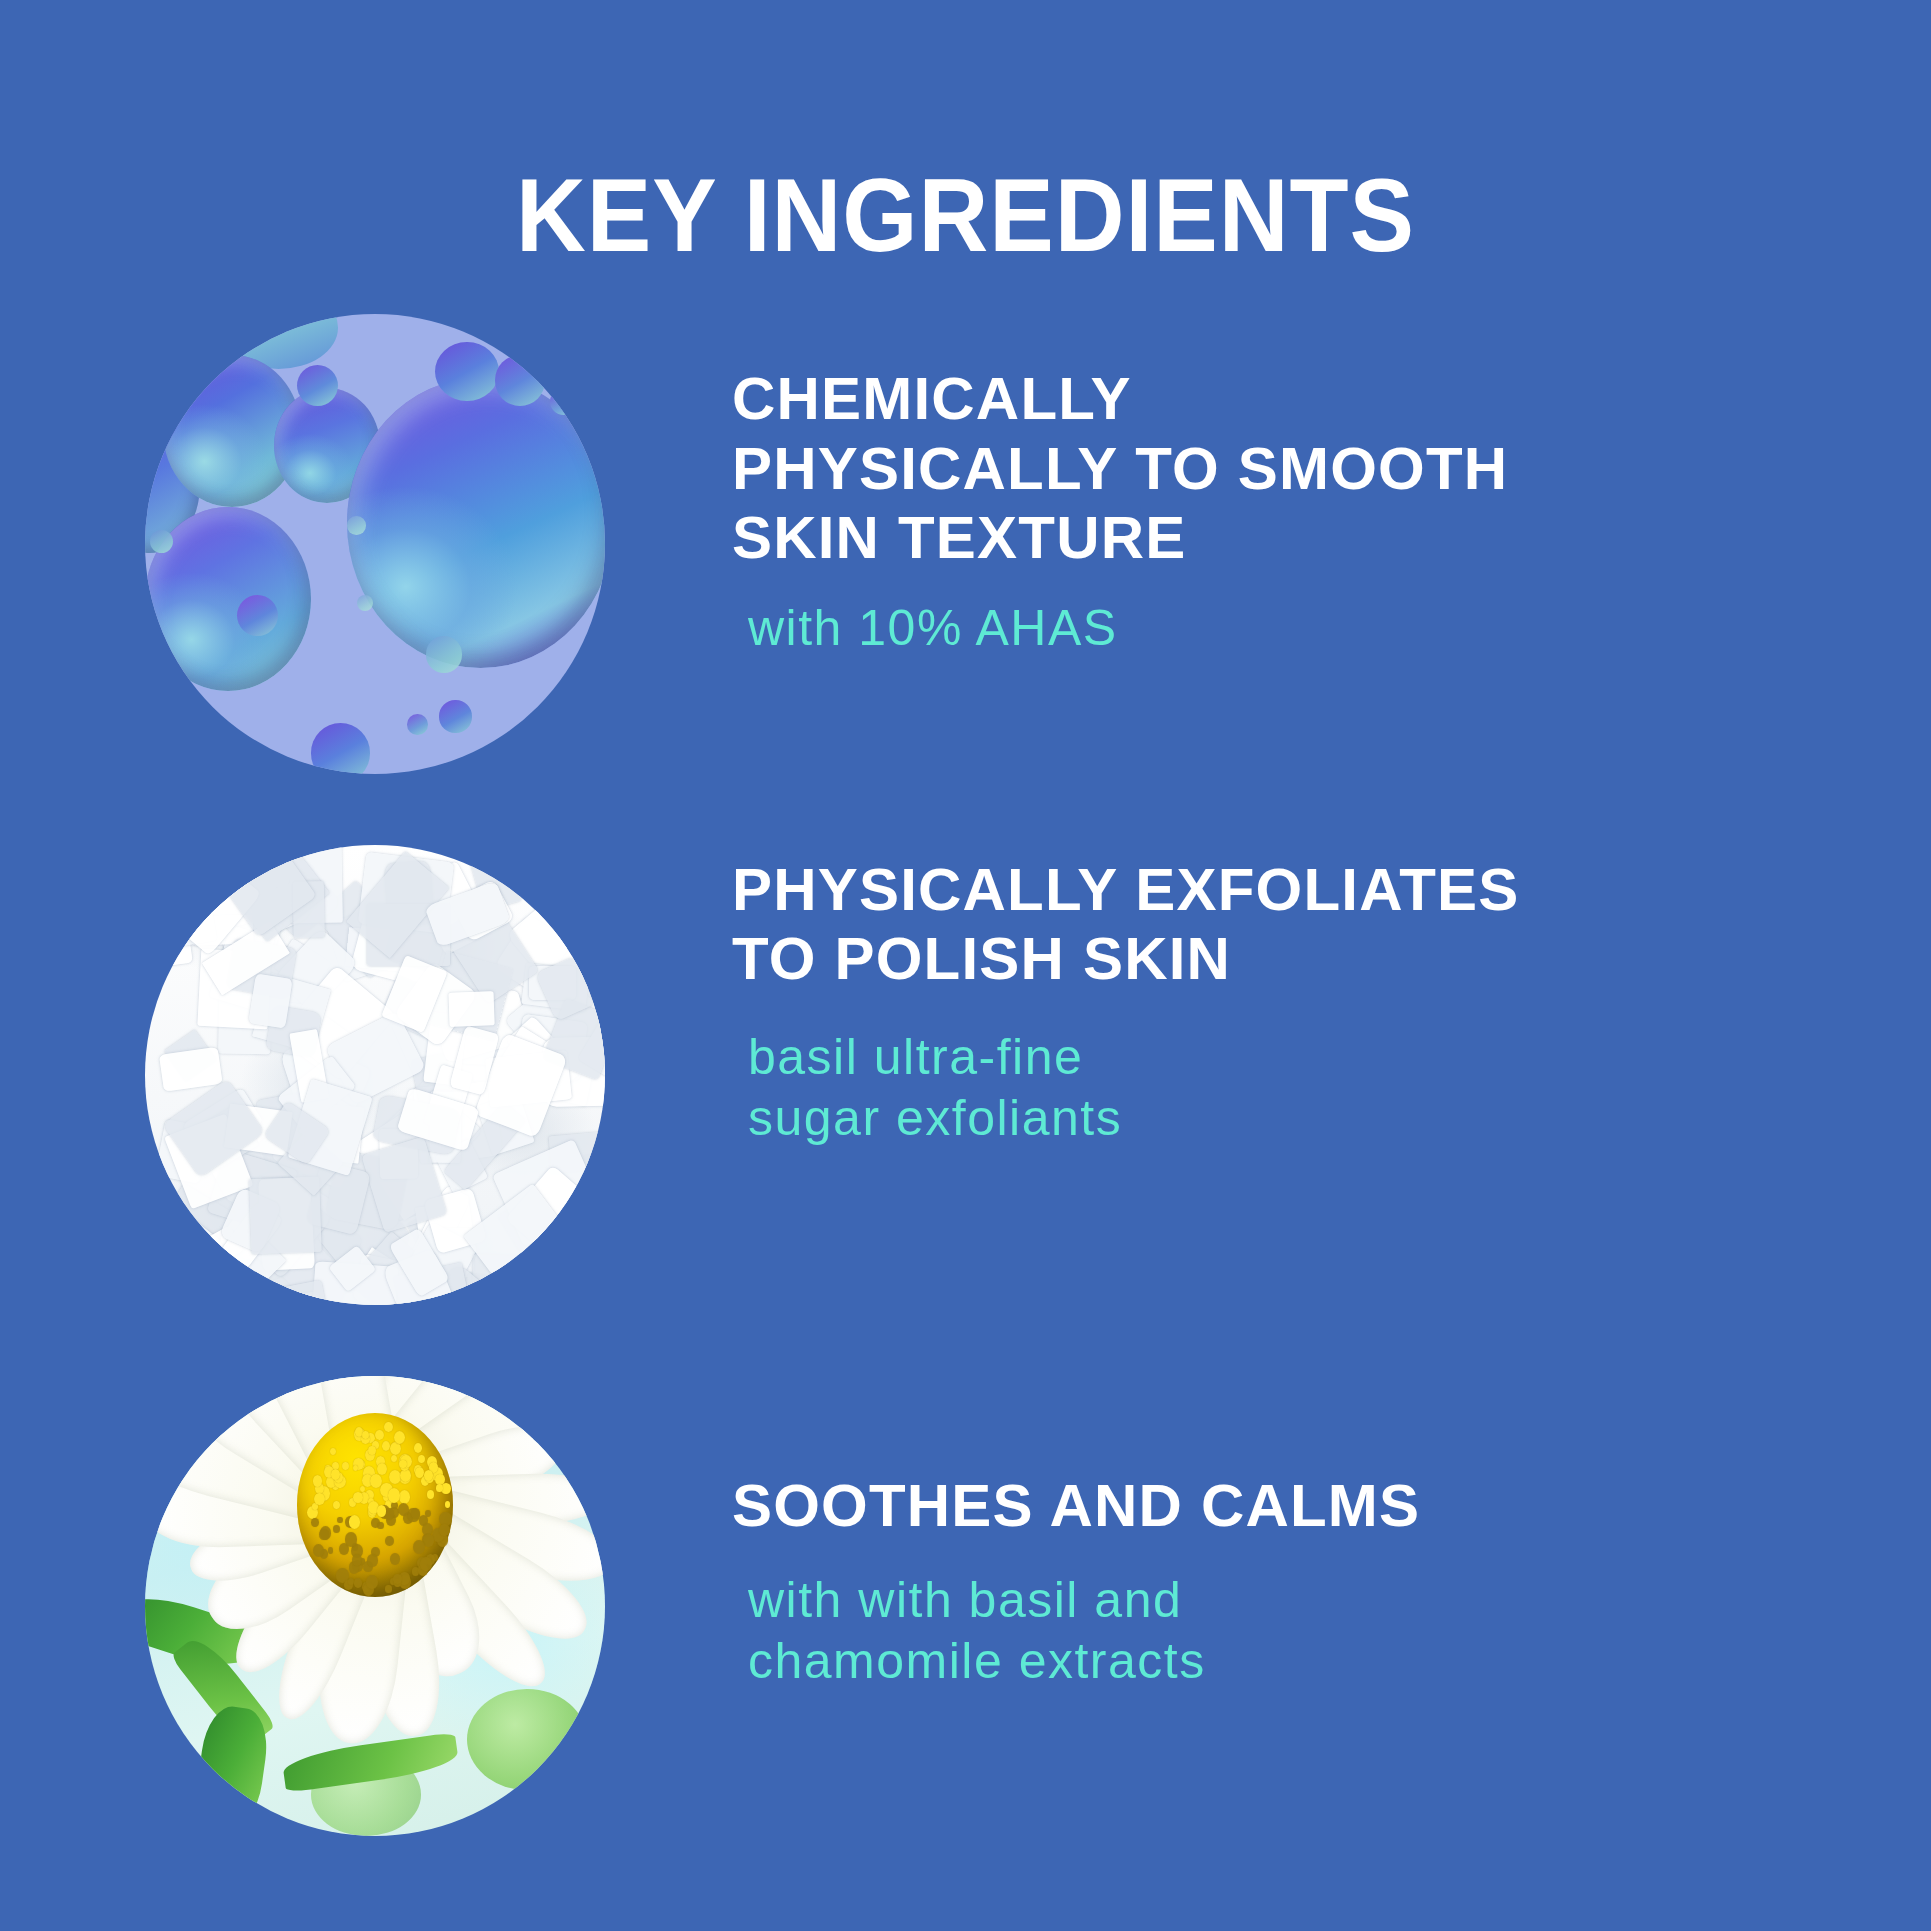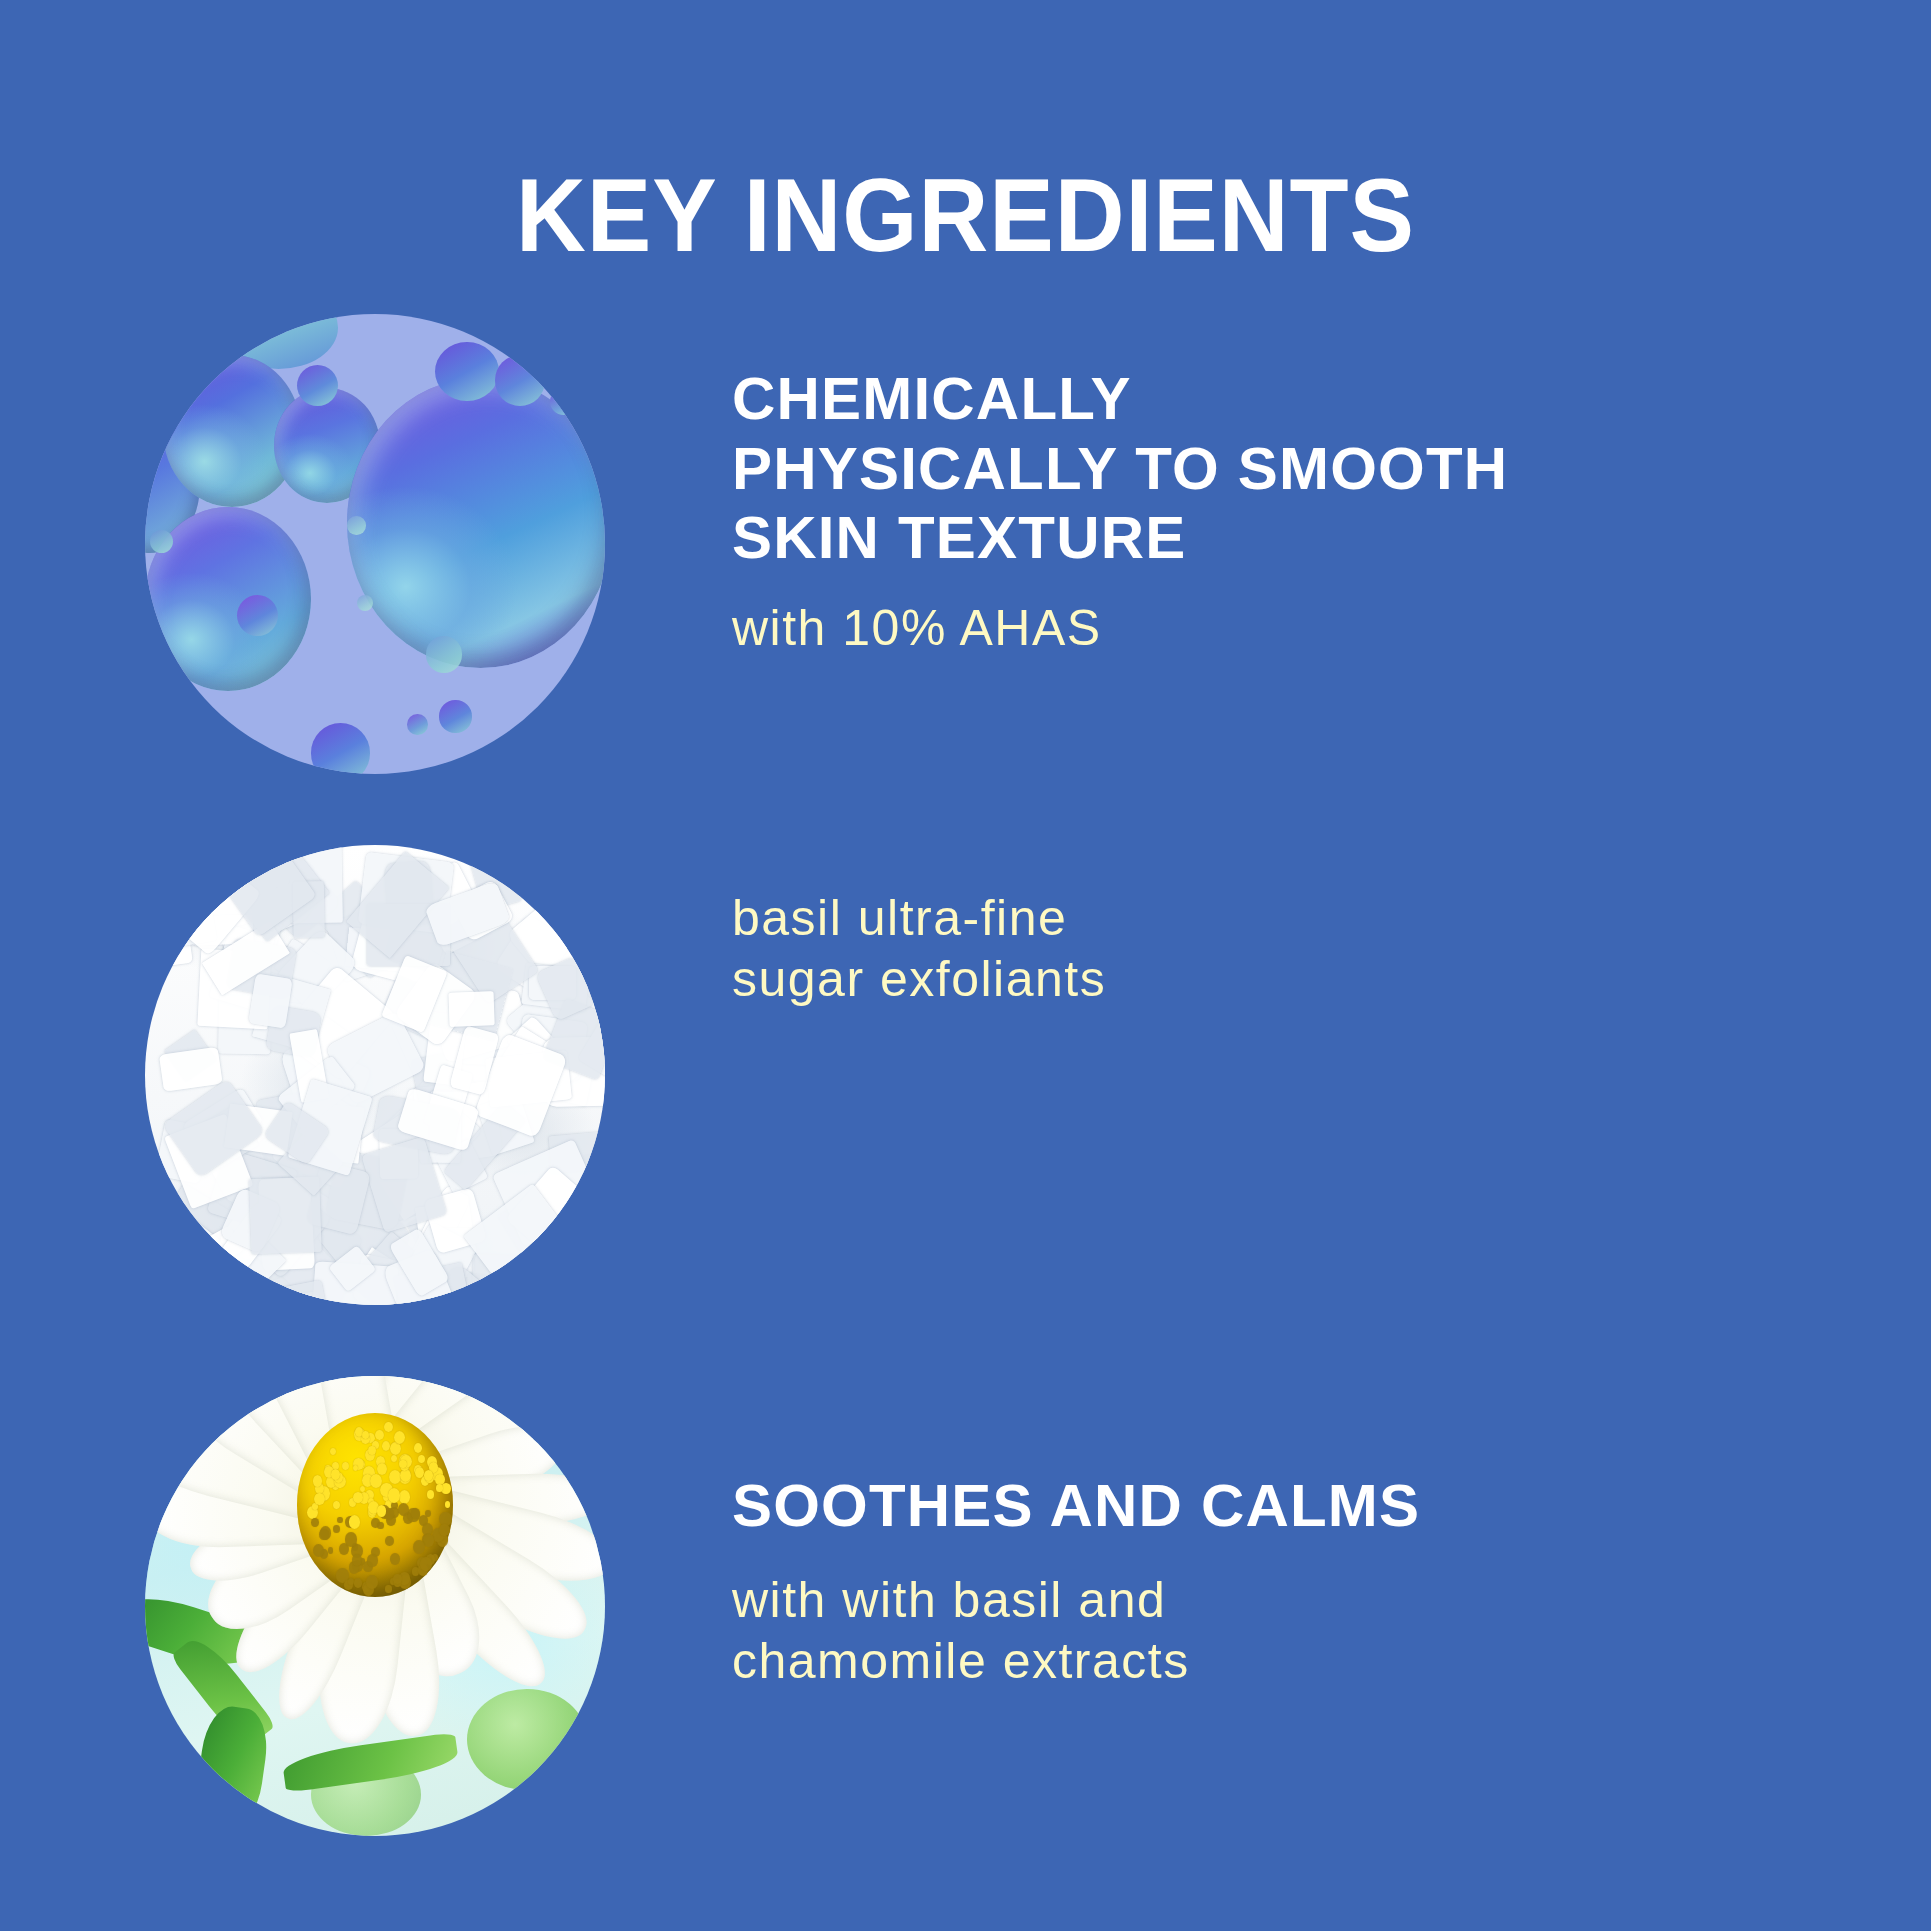--- a/index.html
+++ b/index.html
@@ -229,22 +229,22 @@
     letter-spacing: 1.2px;
     color: #ffffff;
     margin: 0;
     white-space: pre-line;
   }
   .ingredient-sub {
     font-size: 50px;
     line-height: 1.22;
     font-weight: 300;
     letter-spacing: 1.5px;
-    color: #fef9c3;
-    margin: 0;
+    color: #5eead4;
+    margin: 16px;
     white-space: pre-line;
   }
   #row-0 .ingredient-sub { margin-top: 25px; }
   #row-1 .ingredient-sub { margin-top: 33px; }
   #row-2 .ingredient-sub { margin-top: 29px; }
 </style>
 </head>
 <body>
 
 <div id="page">
@@ -469,20 +469,22 @@
             <div class="xtal" style="left:66.1%;top:32.0%;width:9.8%;height:7.4%;transform:rotate(178deg);border-radius:7%;"></div>
             <div class="xtal d" style="left:30.7%;top:64.4%;width:10.6%;height:9.5%;transform:rotate(42deg);border-radius:4%;"></div>
             <div class="xtal e" style="left:65.5%;top:6.7%;width:9.3%;height:16.6%;transform:rotate(70deg);border-radius:15%;"></div>
             <div class="xtal e" style="left:31.4%;top:54.3%;width:17.8%;height:14.0%;transform:rotate(107deg);border-radius:5%;"></div>
             <div class="xtal d" style="left:27.3%;top:58.0%;width:11.3%;height:9.1%;transform:rotate(34deg);border-radius:13%;"></div>
           </div>
       </div>
     </div>
 
     <div class="text-block">
+      <p class="ingredient-heading">PHYSICALLY EXFOLIATES
+TO POLISH SKIN</p>
       <p class="ingredient-sub">basil ultra-fine
 sugar exfoliants</p>
     </div>
   </div>
 
   <div class="ingredient-row" id="row-2">
 
     <div class="media-circle">
       <div class="media-inner">
         <div class="flower-bg"></div>

